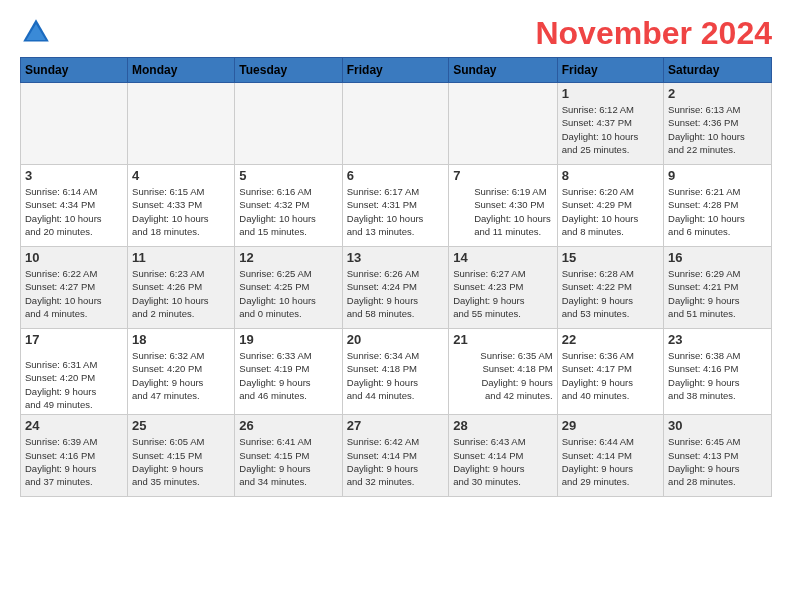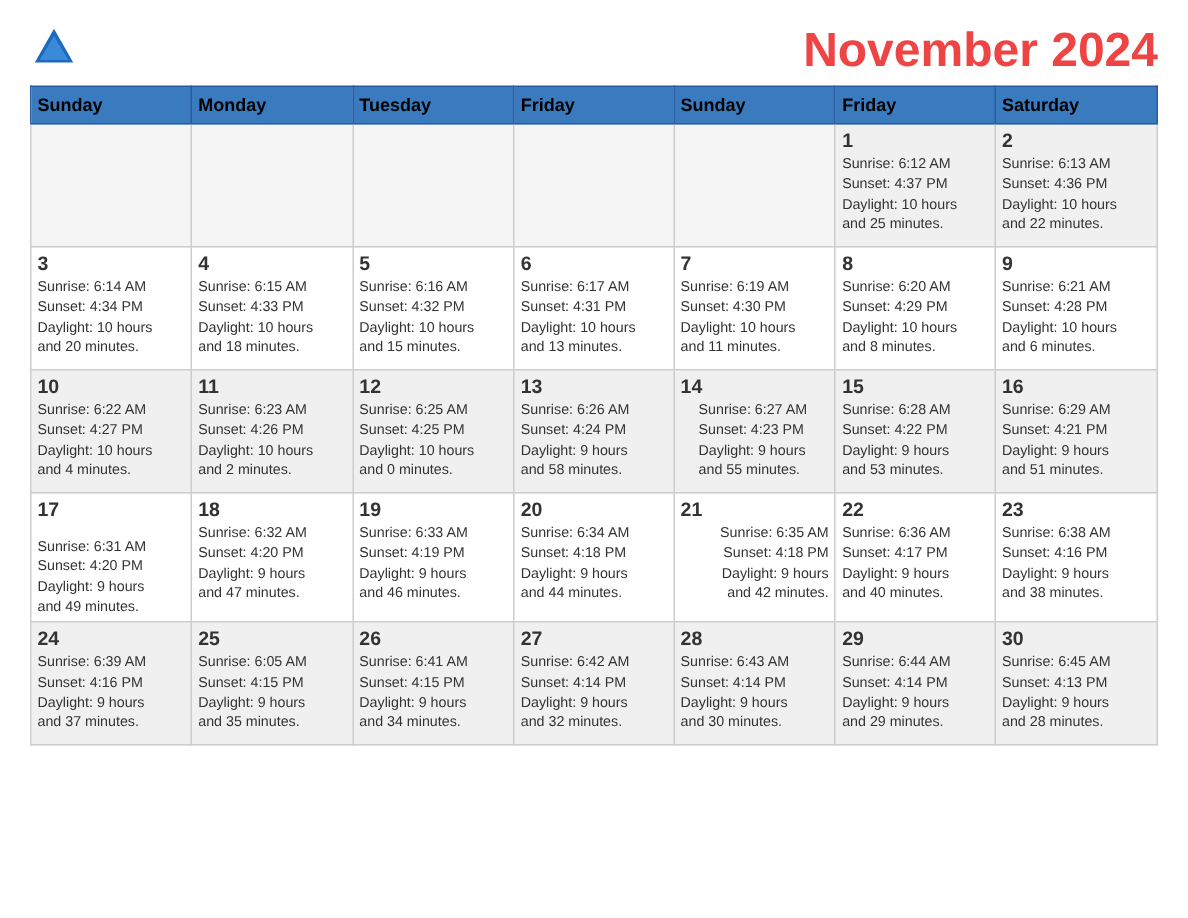--- a/index.html
+++ b/index.html
@@ -166,21 +166,21 @@
           </td>
           <td>
             <span class="day-number">6</span>
             <div class="day-info" style="white-space: pre-line;">Sunrise: 6:17 AM
 Sunset: 4:31 PM
 Daylight: 10 hours
 and 13 minutes.</div>
           </td>
           <td>
             <span class="day-number">7</span>
-            <div class="day-info" style="white-space: pre-line;">Sunrise: 6:19 AM
+            <div class="day-info" style="white-space: pre-line; margin-left: 21px;">Sunrise: 6:19 AM
 Sunset: 4:30 PM
 Daylight: 10 hours
 and 11 minutes.</div>
           </td>
           <td>
             <span class="day-number">8</span>
             <div class="day-info" style="white-space: pre-line;">Sunrise: 6:20 AM
 Sunset: 4:29 PM
 Daylight: 10 hours
 and 8 minutes.</div>
@@ -217,21 +217,21 @@
           </td>
           <td class="shaded">
             <span class="day-number">13</span>
             <div class="day-info" style="white-space: pre-line;">Sunrise: 6:26 AM
 Sunset: 4:24 PM
 Daylight: 9 hours
 and 58 minutes.</div>
           </td>
           <td class="shaded">
             <span class="day-number">14</span>
-            <div class="day-info" style="white-space: pre-line; margin-left: 12px;">Sunrise: 6:27 AM
+            <div class="day-info" style="white-space: pre-line;">Sunrise: 6:27 AM
 Sunset: 4:23 PM
 Daylight: 9 hours
 and 55 minutes.</div>
           </td>
           <td class="shaded">
             <span class="day-number">15</span>
             <div class="day-info" style="white-space: pre-line;">Sunrise: 6:28 AM
 Sunset: 4:22 PM
 Daylight: 9 hours
 and 53 minutes.</div>

